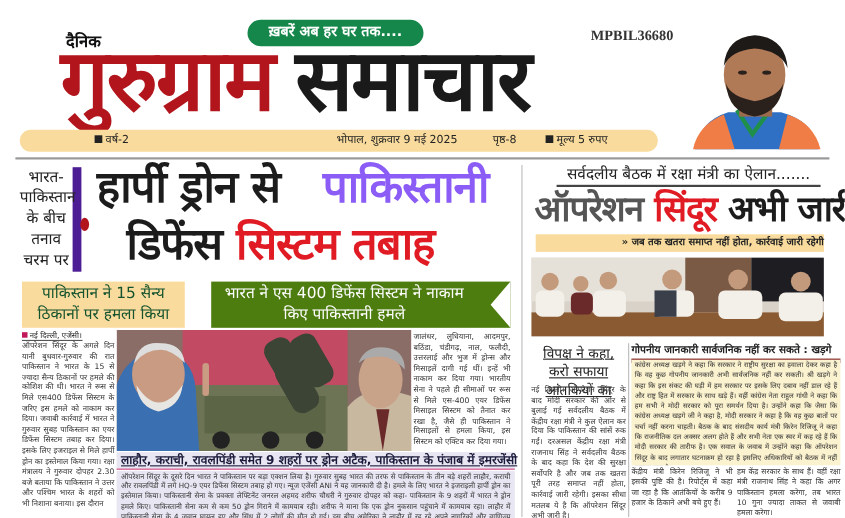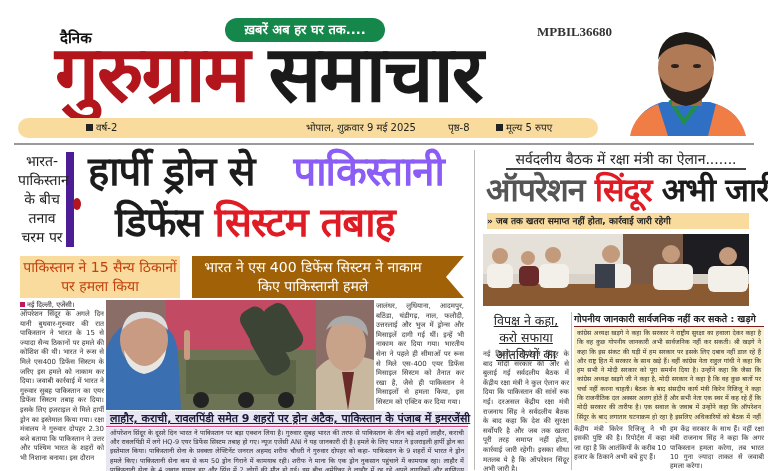--- a/index.html
+++ b/index.html
@@ -23,41 +23,41 @@
 
   
   .kicker { position: absolute; left: 18px; top: 152px; width: 56px; font-size: 14px; line-height: 19px; text-align: center; color: #222; border-right: 8px solid #4c1d95; }
   .red-dot { position: absolute; left: 73px; top: 198px; width: 8px; height: 12px; border-radius: 50%; background: #b2151c; }
   .headline1 { position: absolute; left: 88px; top: 148px; font-size: 40px; font-weight: bold; line-height: 46px; white-space: nowrap; letter-spacing: -1px; }
   .headline2 { position: absolute; left: 115px; top: 199px; font-size: 40px; font-weight: bold; line-height: 46px; white-space: nowrap; letter-spacing: -1px; }
   .hl-black { color: #1c1c1c; }
   .hl-gray { color: #8b5cf6; margin-left: 26px; }
   .hl-red { color: #e01b24; }
 
-  .sub-left { position: absolute; left: 20px; top: 256px; width: 160px; height: 42px; background: #fadb9e; color: #c2410c; font-size: 14px; line-height: 19px; text-align: center; padding-top: 2px; }
-  .sub-right { position: absolute; left: 192px; top: 256px; width: 272px; height: 42px; background: #a16207; color: #fff; font-size: 14px; line-height: 19px; text-align: center; padding: 2px 30px 0 0; }
+  .sub-left { position: absolute; left: 20px; top: 256px; width: 148px; height: 42px; background: #fadb9e; color: #14532d; font-size: 14px; line-height: 19px; text-align: center; padding-top: 2px; }
+  .sub-right { position: absolute; left: 192px; top: 256px; width: 272px; height: 42px; background: #4d7c0f; color: #fff; font-size: 14px; line-height: 19px; text-align: center; padding: 2px 30px 0 0; }
   .sub-right .notch { position: absolute; right: 0; top: 0; width: 0; height: 0; border-top: 21px solid transparent; border-bottom: 21px solid transparent; border-right: 18px solid #fff; }
 
   .byline { position: absolute; left: 20px; top: 300px; font-size: 7px; color: #222; border-bottom: 1px solid #555; }
   .byline .pink-sq { display: inline-block; width: 5px; height: 5px; background: #c2185b; margin-right: 2px; }
   .body-col { position: absolute; font-size: 7px; line-height: 9.6px; color: #333; text-align: justify; }
   .col-a { left: 20px; top: 310px; width: 84px; }
   .col-b { left: 376px; top: 302px; width: 88px; }
 
   .photo-main { position: absolute; left: 106px; top: 300px; width: 268px; height: 110px; overflow: hidden; }
   .sub-head-bar { position: absolute; left: 106px; top: 411px; width: 362px; height: 16px; background: #e8e6f2; font-size: 11px; font-weight: bold; line-height: 16px; color: #1a1a3a; white-space: nowrap; padding-left: 4px; border-bottom: 1px solid #d4477f; text-decoration: underline; }
   .sub-body { position: absolute; left: 106px; top: 428px; width: 362px; height: 43px; background: #e8e6f2; font-size: 6.5px; line-height: 9.2px; color: #333; padding: 1px 4px; overflow: hidden; text-align: justify; }
 
   
   .right-kicker { position: absolute; left: 506px; top: 150px; width: 240px; text-align: center; font-size: 14px; color: #222; border-bottom: 2px solid #444; line-height: 18px; }
   .right-headline { position: absolute; left: 486px; top: 170px; font-size: 32px; font-weight: bold; line-height: 40px; white-space: nowrap; letter-spacing: -1px; }
   .rh-gray { color: #555; }
   .rh-red { color: #e01b24; }
   .rh-black { color: #1c1c1c; }
-  .right-tagbar { position: absolute; left: 487px; top: 213px; width: 262px; height: 16px; background: #f9dc9d; font-size: 9px; font-weight: bold; line-height: 16px; text-align: left; color: #222; }
+  .right-tagbar { position: absolute; left: 487px; top: 213px; width: 262px; height: 16px; background: #f9dc9d; font-size: 9px; font-weight: bold; line-height: 16px; text-align: right; color: #222; }
   .meeting-photo { position: absolute; left: 483px; top: 234px; width: 266px; height: 72px; overflow: hidden; }
 
   .right-sub1 { position: absolute; left: 483px; top: 312px; width: 86px; font-size: 12.5px; line-height: 17px; color: #222; text-decoration: underline; text-align: center; }
   .col-c { left: 483px; top: 350px; width: 86px; }
   .right-sub2 { position: absolute; left: 574px; top: 312px; width: 190px; font-size: 9.5px; font-weight: bold; line-height: 14px; color: #222; border-bottom: 4px solid #7f1d1d; white-space: nowrap; }
   .khargey-box { position: absolute; left: 574px; top: 327px; width: 190px; height: 96px; background: #fbf2cf; font-size: 6.3px; line-height: 9.3px; color: #333; padding: 1px 3px; overflow: hidden; text-align: justify; }
   .col-d { left: 574px; top: 425px; width: 92px; font-size: 6.8px; line-height: 9.3px; }
   .col-e { left: 670px; top: 425px; width: 94px; font-size: 6.8px; line-height: 9.3px; }
 
   .vrule { position: absolute; width: 1px; background: #bbb; }
@@ -180,15 +180,15 @@
     </g>
   </svg>
 
   <div class="right-sub1">विपक्ष ने कहा, करो सफाया आंतकियों का</div>
   <p class="body-col col-c">नई दिल्ली। ऑपरेशन सिंदूर के बाद मोदी सरकार की ओर से बुलाई गई सर्वदलीय बैठक में केंद्रीय रक्षा मंत्री ने कुल ऐलान कर दिया कि पाकिस्तान की सांसें रुक गईं। दरअसल केंद्रीय रक्षा मंत्री राजनाथ सिंह ने सर्वदलीय बैठक के बाद कहा कि देश की सुरक्षा सर्वोपरि है और जब तक खतरा पूरी तरह समाप्त नहीं होता, कार्रवाई जारी रहेगी। इसका सीधा मतलब ये है कि ऑपरेशन सिंदूर अभी जारी है।</p>
 
   <div class="vrule" style="left:571px; top:312px; height:158px;"></div>
 
   <div class="right-sub2">गोपनीय जानकारी सार्वजनिक नहीं कर सकते : खड़गे</div>
   <p class="khargey-box">कांग्रेस अध्यक्ष खड़गे ने कहा कि सरकार ने राष्ट्रीय सुरक्षा का हवाला देकर कहा है कि वह कुछ गोपनीय जानकारी अभी सार्वजनिक नहीं कर सकती। श्री खड़गे ने कहा कि इस संकट की घड़ी में हम सरकार पर इसके लिए दबाव नहीं डाल रहे हैं और राष्ट्र हित में सरकार के साथ खड़े हैं। वहीं कांग्रेस नेता राहुल गांधी ने कहा कि हम सभी ने मोदी सरकार को पूरा समर्थन दिया है। उन्होंने कहा कि जैसा कि कांग्रेस अध्यक्ष खड़गे जी ने कहा है, मोदी सरकार ने कहा है कि वह कुछ बातों पर चर्चा नहीं करना चाहती। बैठक के बाद संसदीय कार्य मंत्री किरेन रिजिजू ने कहा कि राजनीतिक दल अक्सर अलग होते हैं और सभी नेता एक स्वर में कह रहे हैं कि मोदी सरकार की तारीफ है। एक सवाल के जवाब में उन्होंने कहा कि ऑपरेशन सिंदूर के बाद लगातार घटनाक्रम हो रहा है इसलिए अधिकारियों को बैठक में नहीं बुलाया गया है।</p>
-  <p class="body-col col-d">केंद्रीय मंत्री किरेन रिजिजू ने भी इसकी पुष्टि की है। रिपोर्ट्स में कहा जा रहा है कि आतंकियों के करीब 10 हजार के ठिकाने अभी बचे हुए हैं।</p>
+  <p class="body-col col-d">केंद्रीय मंत्री किरेन रिजिजू ने भी इसकी पुष्टि की है। रिपोर्ट्स में कहा जा रहा है कि आतंकियों के करीब 9 हजार के ठिकाने अभी बचे हुए हैं।</p>
   <p class="body-col col-e">हम केंद्र सरकार के साथ हैं। वहीं रक्षा मंत्री राजनाथ सिंह ने कहा कि अगर पाकिस्तान हमला करेगा, तब भारत 10 गुना ज्यादा ताकत से जवाबी हमला करेगा।</p>
 </section>
 
 </body></html>

